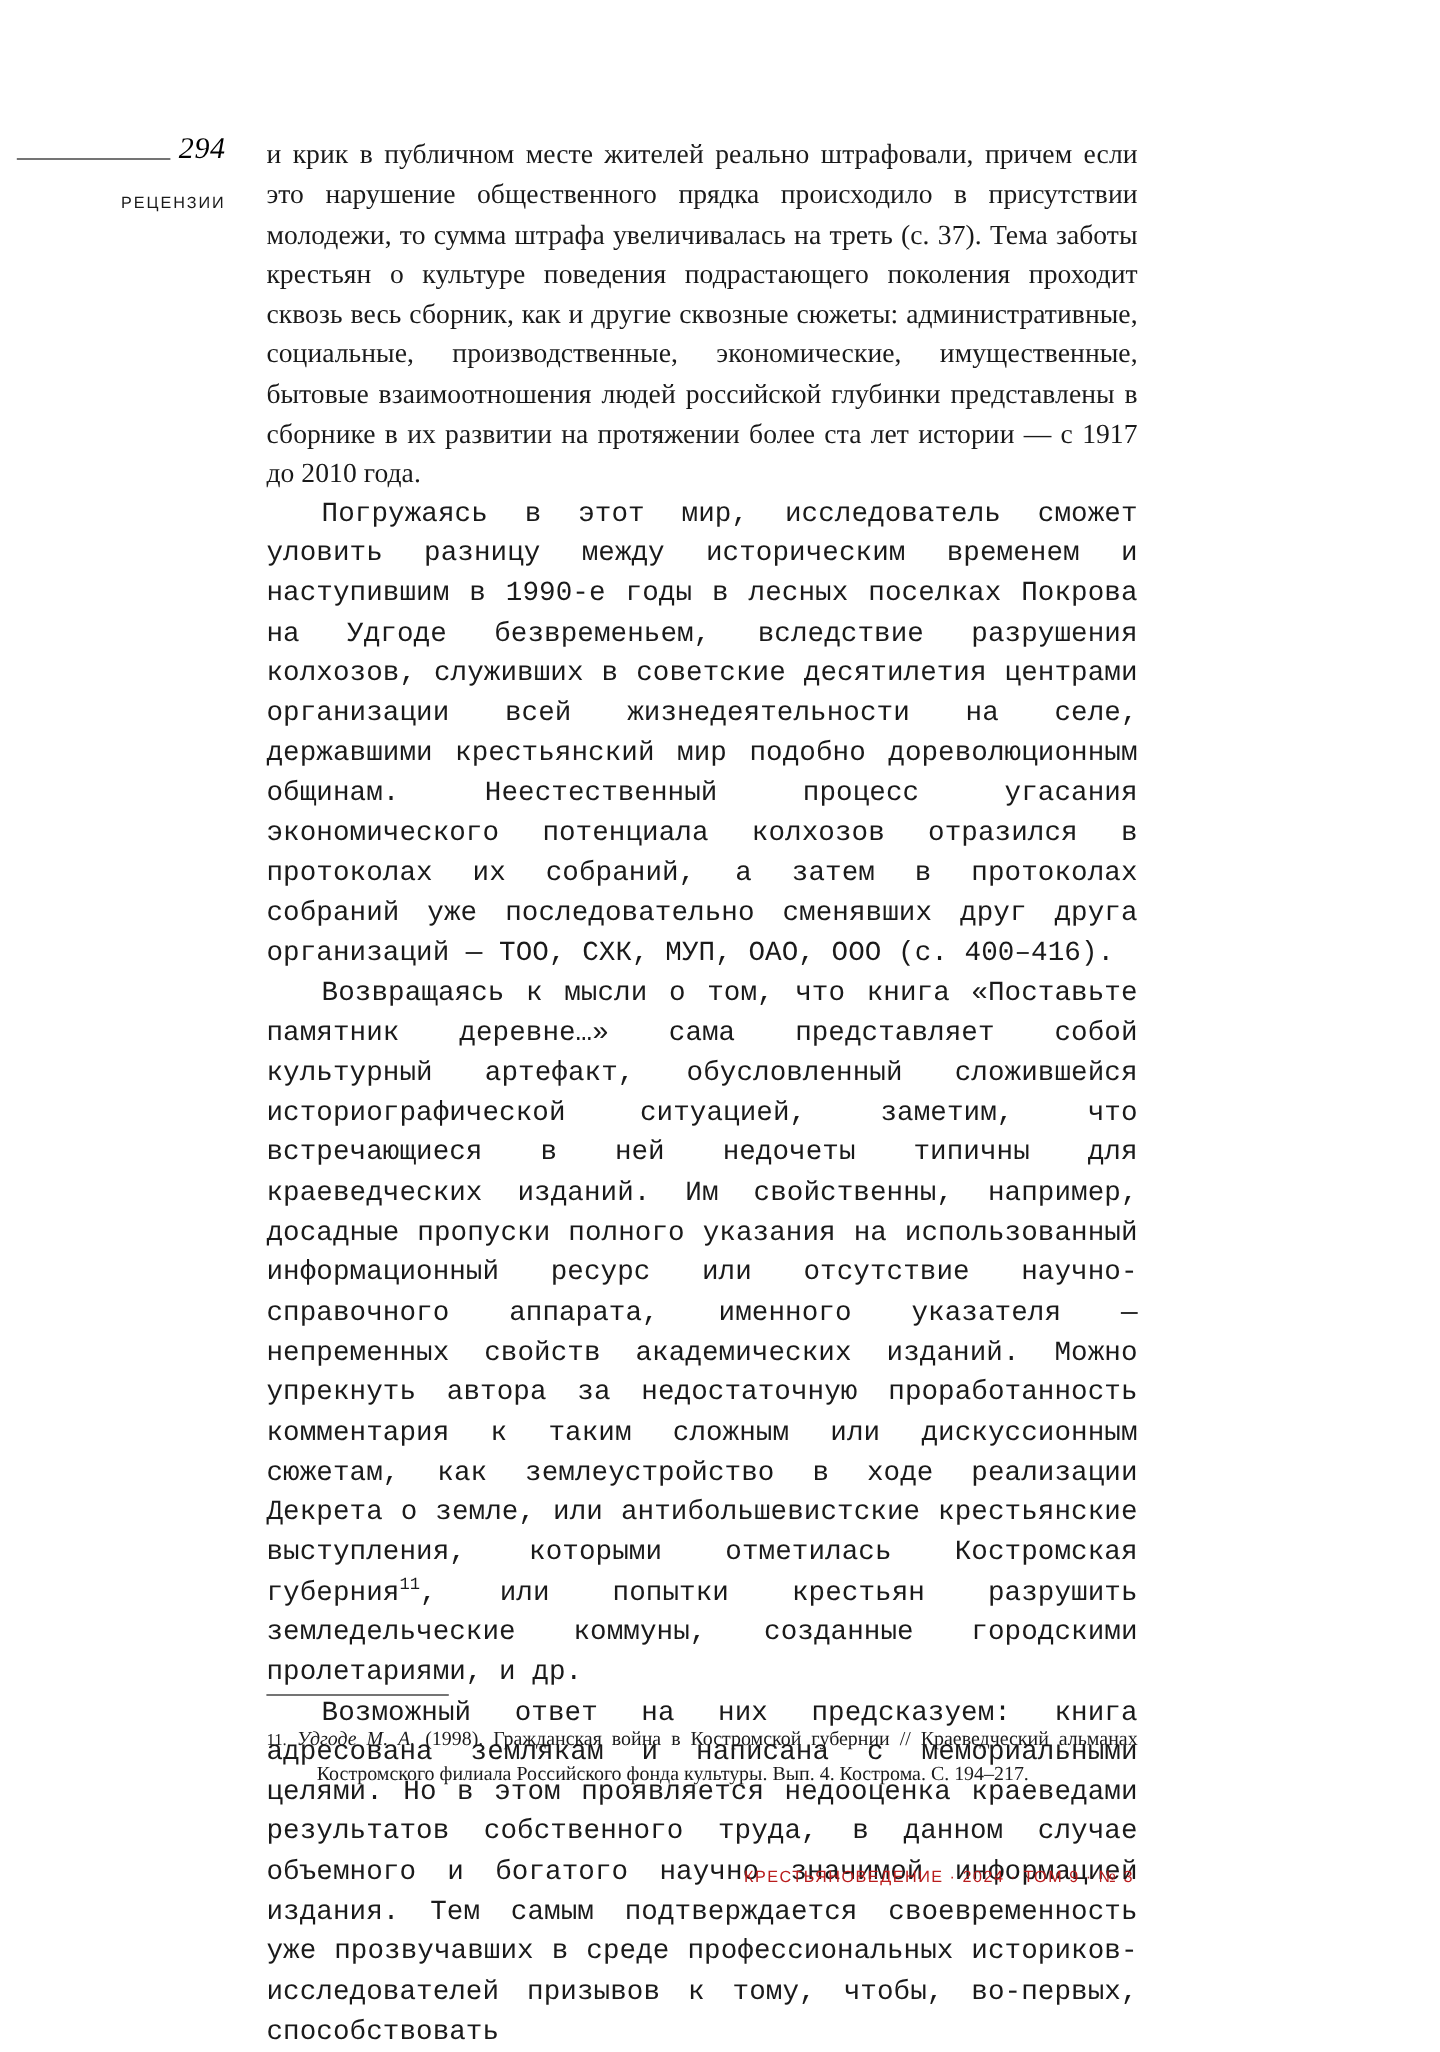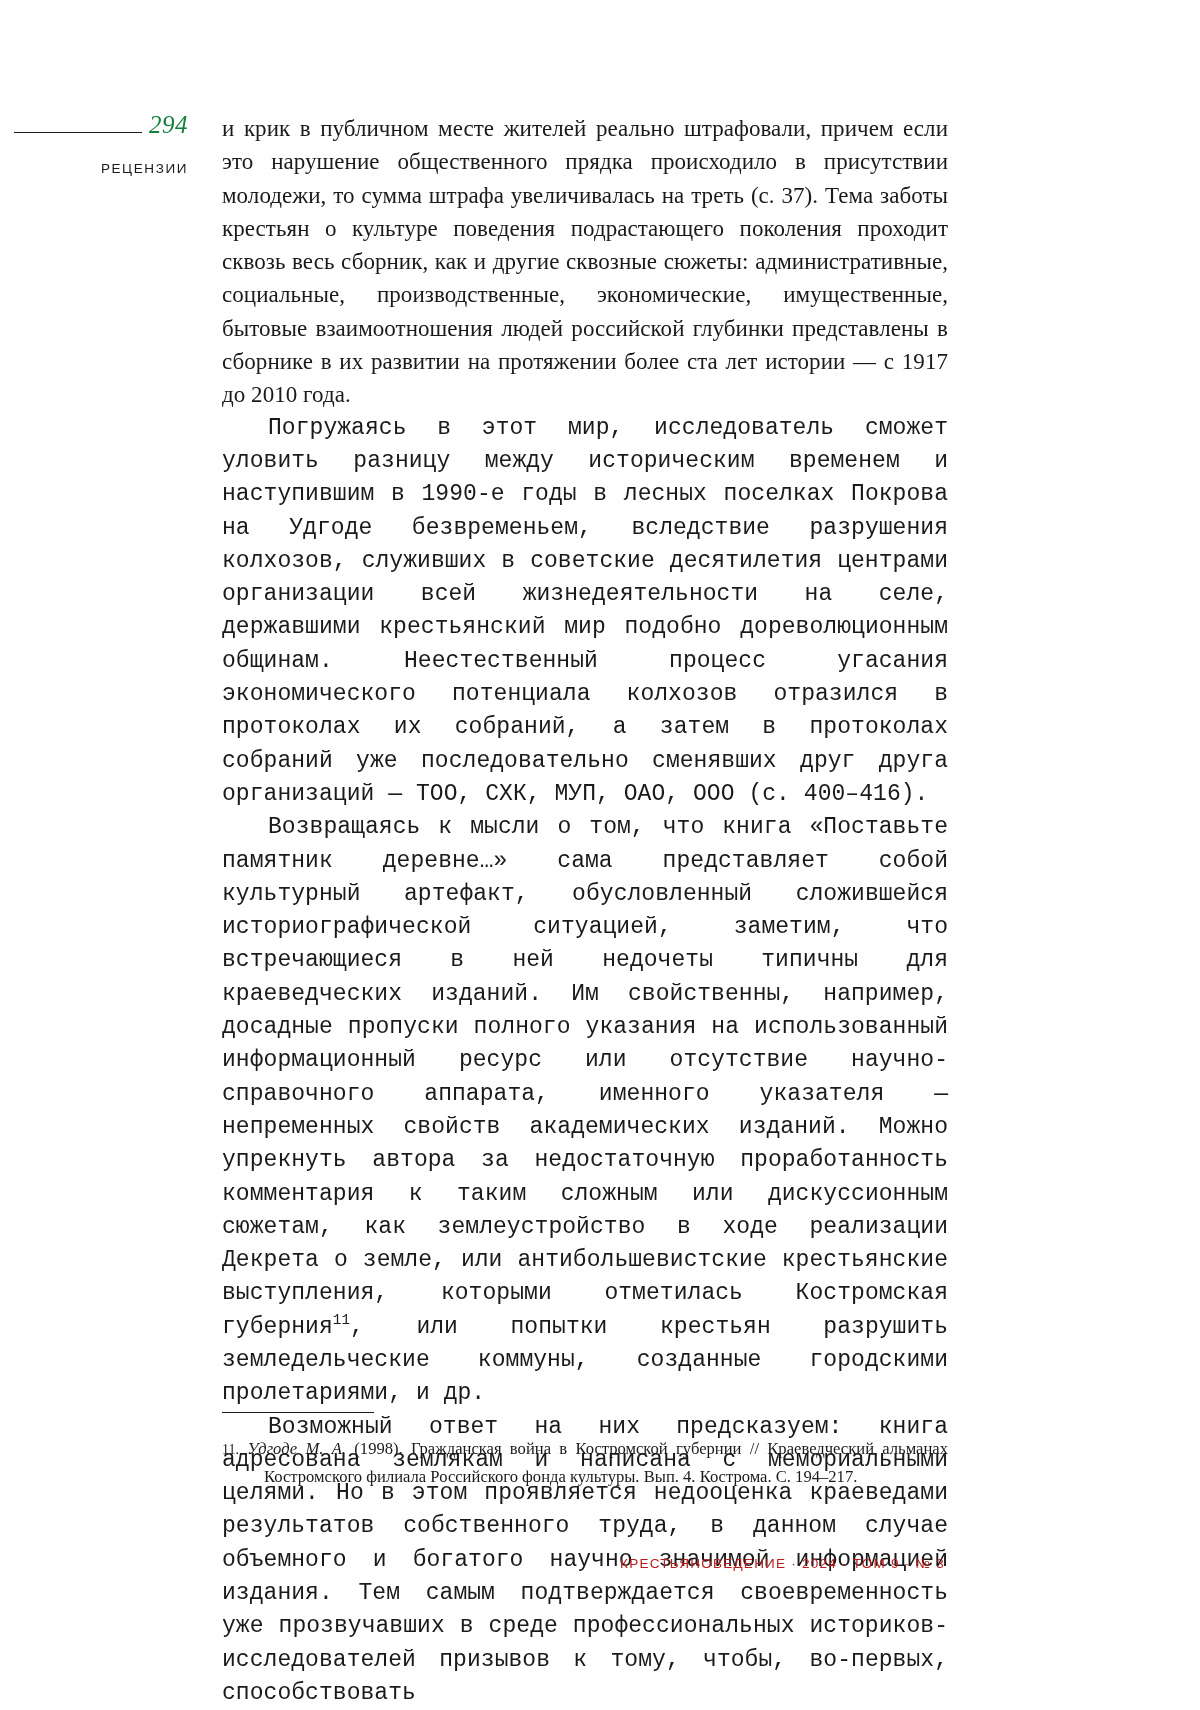--- a/index.html
+++ b/index.html
@@ -36,21 +36,21 @@
     width: 128px;
     height: 1px;
     background: #1a1a1a;
   }
   .folio {
     display: block;
     font-family: "Liberation Serif", "DejaVu Serif", serif;
     font-style: italic;
     font-size: 25px;
     letter-spacing: 0.5px;
-    color: #15803d;
+    color: #000000;
     padding-right: 8px;
     line-height: 1;
   }
   .running-head {
     display: block;
     margin-top: 24px;
     padding-right: 8px;
     font-family: "Liberation Sans", sans-serif;
     font-size: 13.5px;
     letter-spacing: 1.6px;

